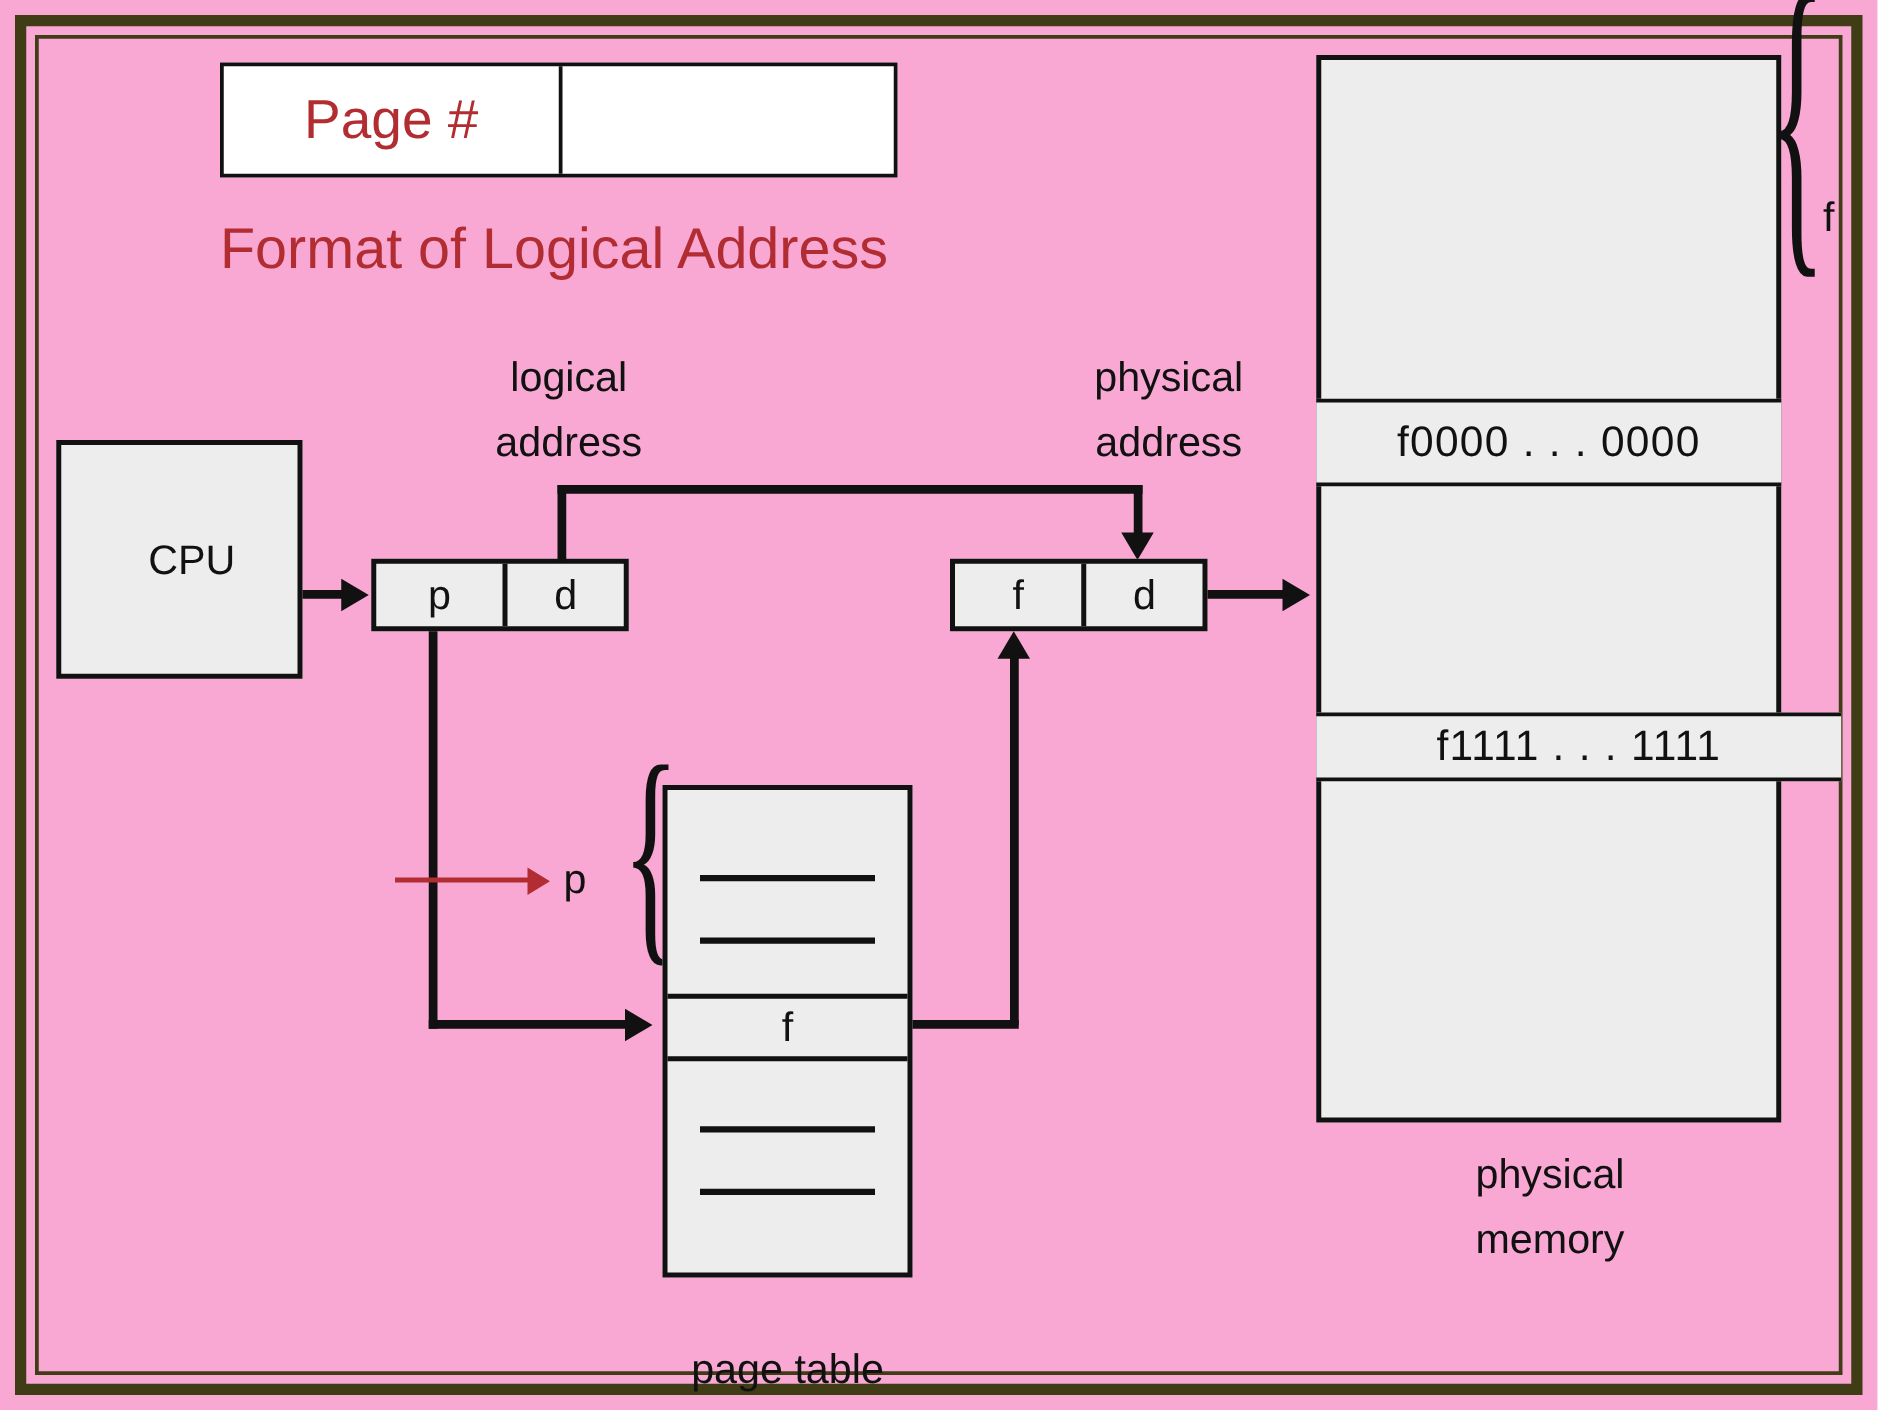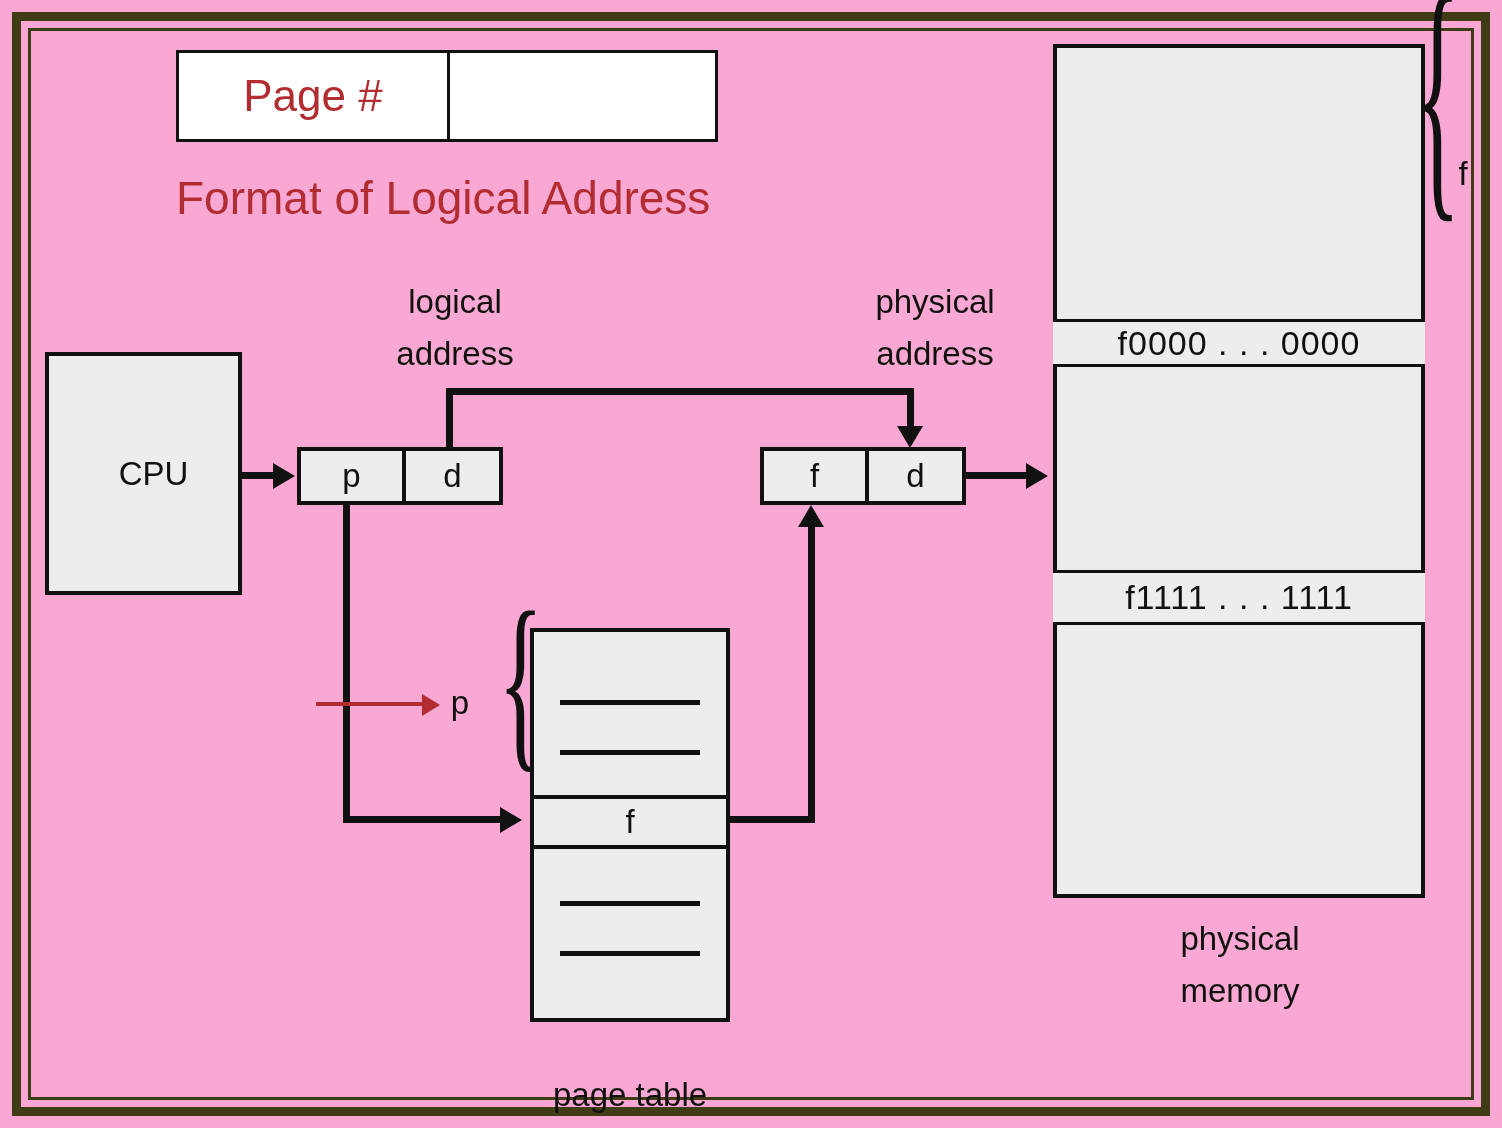--- a/index.html
+++ b/index.html
@@ -156,21 +156,21 @@
   <div class="frame-inner"></div>
 
   <div class="plain-box" style="left:176px; top:50px; width:542px; height:92px;">
     <div class="ctr" style="position:absolute; left:0; top:0; width:268px; height:100%;">
       <span class="red-head">Page #</span>
     </div>
     <div style="position:absolute; left:268px; top:0; width:3px; height:100%; background:#111111;"></div>
   </div>
   <div class="red-title" style="left:176px; top:155px;margin-top:16px;">Format of Logical Address</div>
 
-  <div class="gbox ctr" style="left:45px; top:352px; width:197px; height:243px;padding-left:20px;">
+  <div class="gbox ctr" style="left:45px; top:352px; width:197px; height:191px;padding-left:20px;">
     <span class="cellText">CPU</span>
   </div>
 
   <div class="hline" style="left:242px; top:472px; width:35px;"></div>
   <div class="arrow-r" style="left:273px; top:463px;"></div>
 
   <div class="lbl" style="left:330px; top:283px; width:250px;">logical</div>
   <div class="lbl" style="left:330px; top:335px; width:250px;">address</div>
 
   <div class="gbox" style="left:297px; top:447px; width:206px; height:58px;">
@@ -234,25 +234,25 @@
   </div>
 
   <div class="lbl" style="left:510px; top:1040px; width:240px;margin-top:36px;">page table</div>
 
   <div class="hline" style="left:730px; top:816px; width:85px;"></div>
   <div class="vline" style="left:808px; top:522px; height:298px;"></div>
   <div class="arrow-u" style="left:798px; top:505px;"></div>
 
   <div class="gbox" style="left:1053px; top:44px; width:372px; height:854px;">
     <div style="position:absolute; left:0; top:0; width:100%; height:275px;"></div>
-    <div class="cellrow" style="left:-4px; top:271px; width:372px; height:48px; border-left:none; border-right:none;">
+    <div class="cellrow" style="left:-4px; top:271px; width:372px; height:70px; border-left:none; border-right:none;">
       <span class="memText">f0000 . . . 0000</span>
     </div>
     <div style="position:absolute; left:0; top:326px; width:100%; height:196px;"></div>
-    <div class="cellrow" style="left:-4px; top:522px; width:372px; height:55px; border-left:none; border-right:none;">
+    <div class="cellrow" style="left:-4px; top:522px; width:420px; height:55px; border-left:none; border-right:none;">
       <span class="memText">f1111 . . . 1111</span>
     </div>
     <div style="position:absolute; left:0; top:577px; width:100%; bottom:0;"></div>
   </div>
 
   <div class="brace" style="left:1415px; top:40px; font-size:105px; transform:scale(0.9,2.6);">{</div>
   <div class="lbl" style="left:1448px; top:155px; width:30px;">f</div>
 
   <div class="lbl" style="left:1110px; top:920px; width:260px;">physical</div>
   <div class="lbl" style="left:1110px; top:972px; width:260px;">memory</div>

